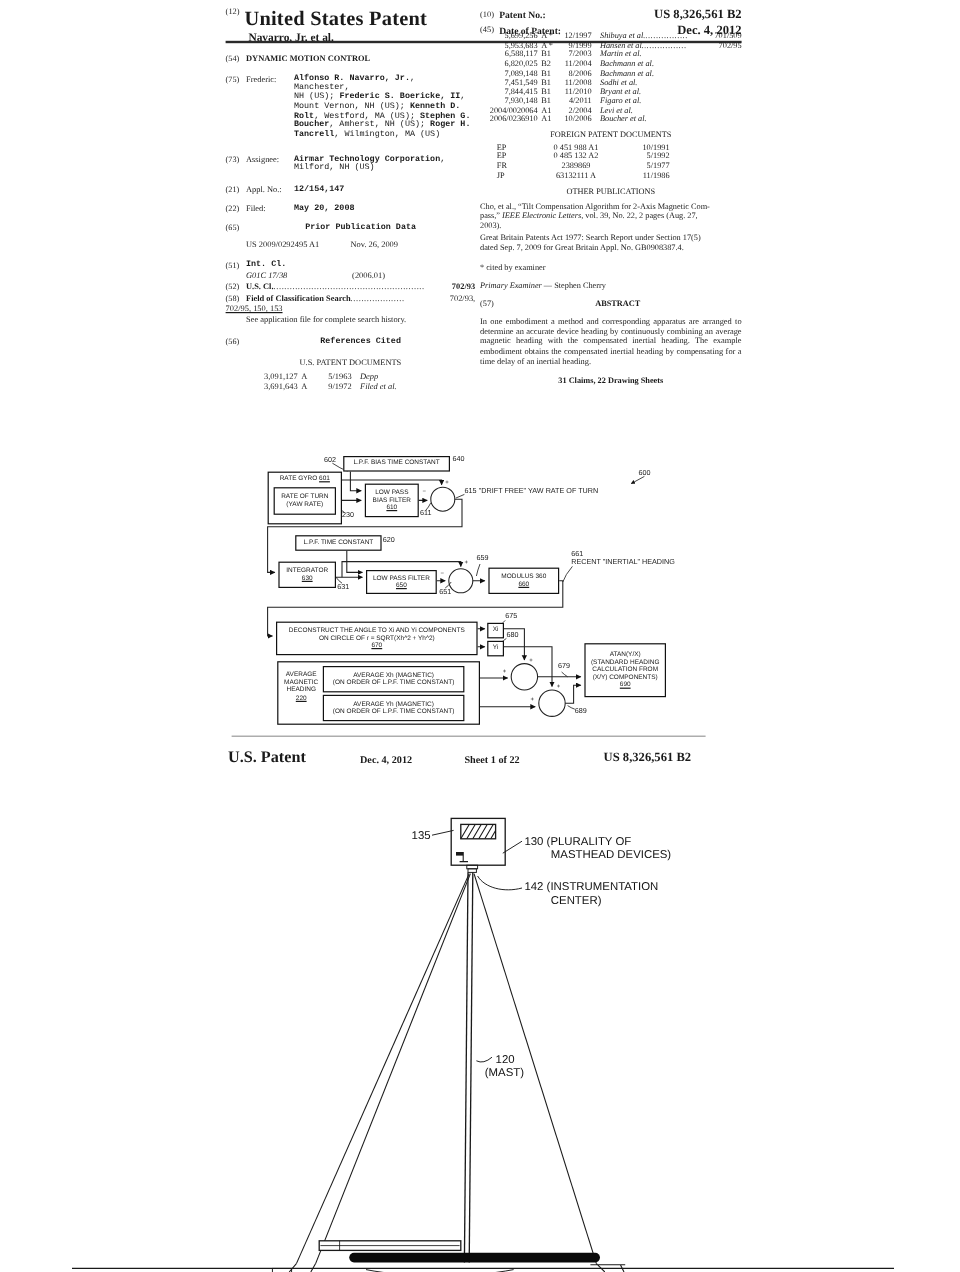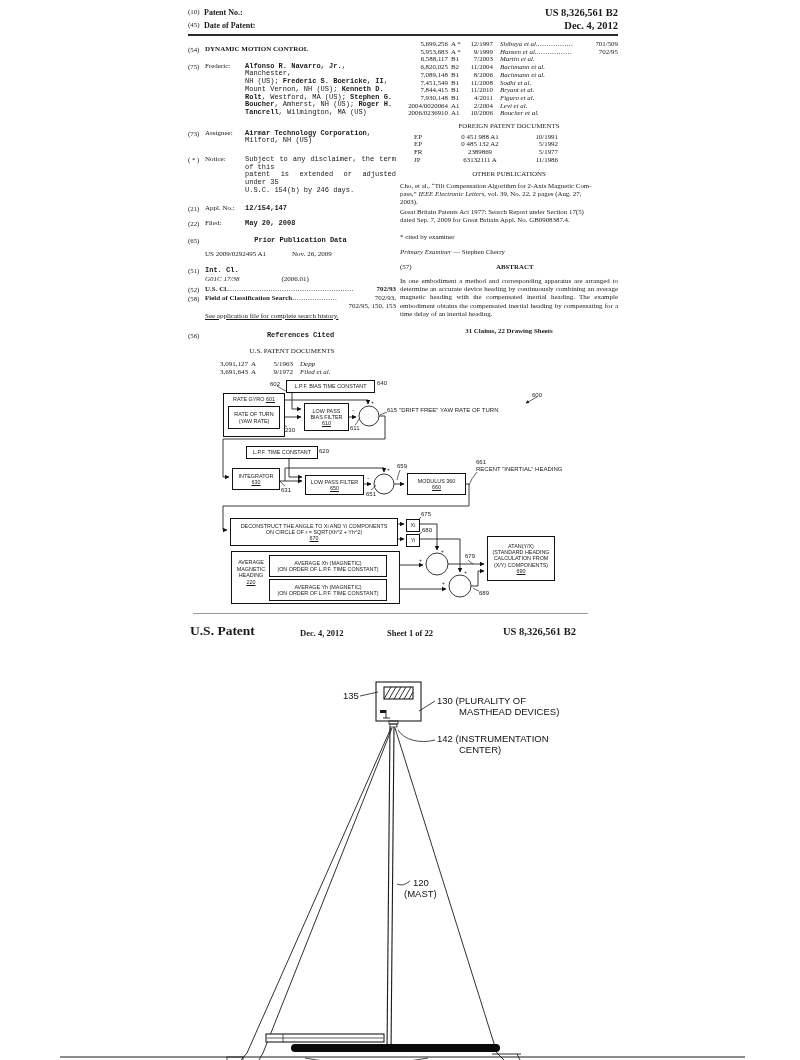--- a/index.html
+++ b/index.html
@@ -50,20 +50,27 @@
   .rule2{background:#999;height:1px;}
   #boat{left:0;top:655px;}
   #boat text{font-family:"Liberation Sans",sans-serif;fill:#111;}
 </style>
 </head>
 <body>
 
 <div id="canvas">
 
   <div class="abs" style="left:188px;top:6px;width:430px;display:flex;">
+    <div style="width:212px;">
+      <div style="display:flex;">
+        <span class="h12">(12)</span>
+        <span class="h-title" style="margin-left:4px;">United States Patent</span>
+      </div>
+      <div class="h-auth" style="margin-left:19px;">Navarro, Jr. et al.</div>
+    </div>
     <div style="flex:1;">
       <div class="hr-row">
         <span class="hr-tag">(10)</span>
         <span class="hr-lab">Patent No.:</span>
         <span class="hr-val">US 8,326,561 B2</span>
       </div>
       <div class="hr-row">
         <span class="hr-tag">(45)</span>
         <span class="hr-lab">Date of Patent:</span>
         <span class="hr-val">Dec. 4, 2012</span>
@@ -90,29 +97,20 @@
         </span>
     </div>
     <div class="sec" style="margin-top:13px;">
       <span class="n">(73)</span>
       <span class="lab">Assignee:</span>
       <span class="val">
           <div><span style="font-weight: bold; text-align: center;">Airmar Technology Corporation</span><span>,</span></div>
           <div><span>Milford, NH (US)</span></div>
         </span>
     </div>
-    <div class="sec" style="margin-top:11px;">
-      <span class="n">( * )</span>
-      <span class="lab">Notice:</span>
-      <span class="val just">
-          <div>Subject to any disclaimer, the term of this</div>
-          <div>patent is extended or adjusted under 35</div>
-          <div>U.S.C. 154(b) by 246 days.</div>
-        </span>
-    </div>
     <div class="sec" style="margin-top:10px;">
       <span class="n">(21)</span>
       <span class="lab">Appl. No.:</span>
       <span class="val b">12/154,147</span>
     </div>
     <div class="sec" style="margin-top:8px;">
       <span class="n">(22)</span>
       <span class="lab">Filed:</span>
       <span class="val b">May 20, 2008</span>
     </div>
@@ -123,36 +121,36 @@
     <div style="display:flex;margin-top:6px;padding-left:17px;">
       <span>US 2009/0292495 A1</span>
       <span style="margin-left:26px;">Nov. 26, 2009</span>
     </div>
     <div class="sec" style="margin-top:9px;">
       <span class="n">(51)</span>
       <span class="val b">Int. Cl.</span>
     </div>
     <div style="display:flex;padding-left:17px;margin-top:1px;">
       <span class="bi">G01C 17/38</span>
-      <span style="margin-left:42px;">(2006.01)</span>
+      <span style="margin-left:54px;">(2006.01)</span>
     </div>
     <div class="sec" style="margin-top:2px;">
       <span class="n">(52)</span>
       <span class="b">U.S. Cl.</span>
       <span class="dotfill">........................................................</span>
       <span class="b">702/93</span>
     </div>
     <div class="sec" style="margin-top:2px;">
       <span class="n">(58)</span>
       <span class="b">Field of Classification Search</span>
       <span class="dotfill">....................</span>
       <span>702/93,</span>
     </div>
-    <div style="text-align:right;">702/95, 150, 153</div>
-    <div style="padding-left:17px;margin-top:2px;text-decoration:underline;">See application file for complete search history.</div>
+    <div style="text-align:left;text-decoration:underline;">702/95, 150, 153</div>
+    <div style="padding-left:17px;margin-top:2px;">See application file for complete search history.</div>
     <div class="sec" style="margin-top:11px;">
       <span class="n">(56)</span>
       <span class="val b ctr">References Cited</span>
     </div>
     <div class="ctr" style="margin-top:9px;">U.S. PATENT DOCUMENTS</div>
     <div id="left-refs" style="margin-top:5px;padding-left:12px;">
         <div class="refrow">
           <span class="c1">3,091,127</span>
           <span class="c2">A</span>
           <span class="c3">5/1963</span>
@@ -160,21 +158,21 @@
         </div>
         <div class="refrow">
           <span class="c1">3,691,643</span>
           <span class="c2">A</span>
           <span class="c3">9/1972</span>
           <span class="c4">Filed et al.</span>
         </div>
       </div>
   </div>
 
-  <div class="abs colR" style="left:400px;top:40px;">
+  <div class="abs colR" style="left:400px;top:27px;">
     <div id="us-refs">
         <div class="refrow">
           <span class="c1">5,699,256</span>
           <span class="c2">A *</span>
           <span class="c3">12/1997</span>
           <span class="c4">Shibuya et al.</span>
           <span class="dotfill"> ................</span>
           <span>701/509</span>
         </div>
         <div class="refrow">

